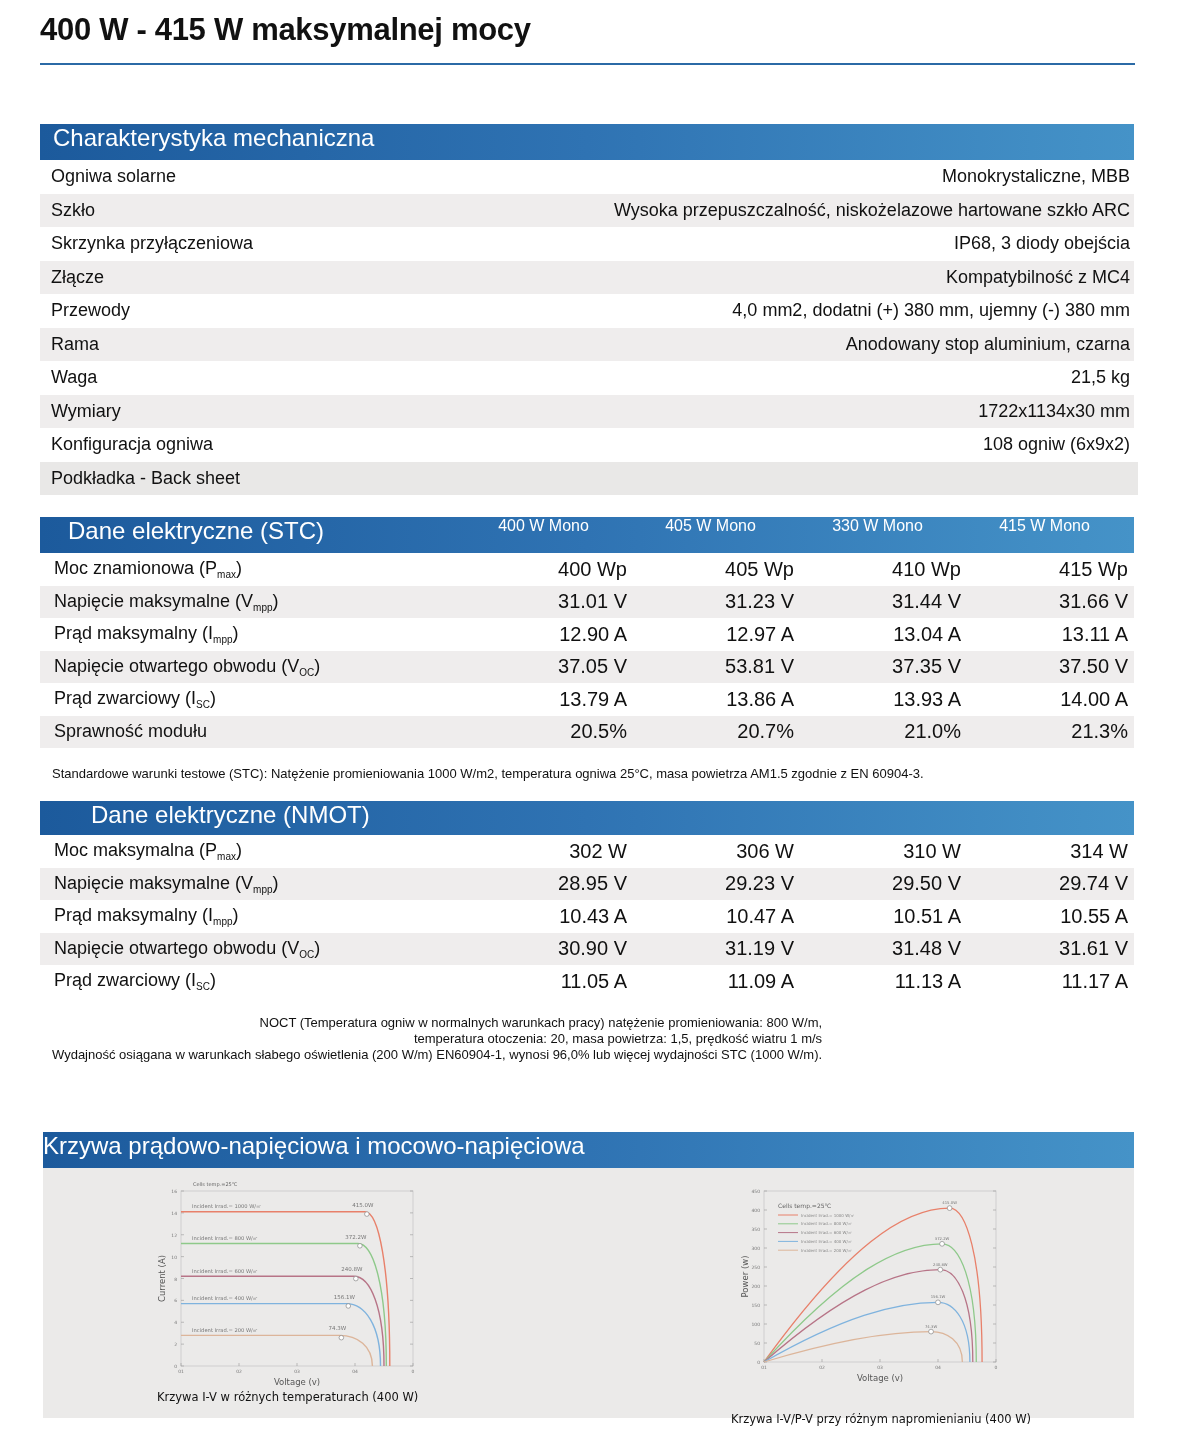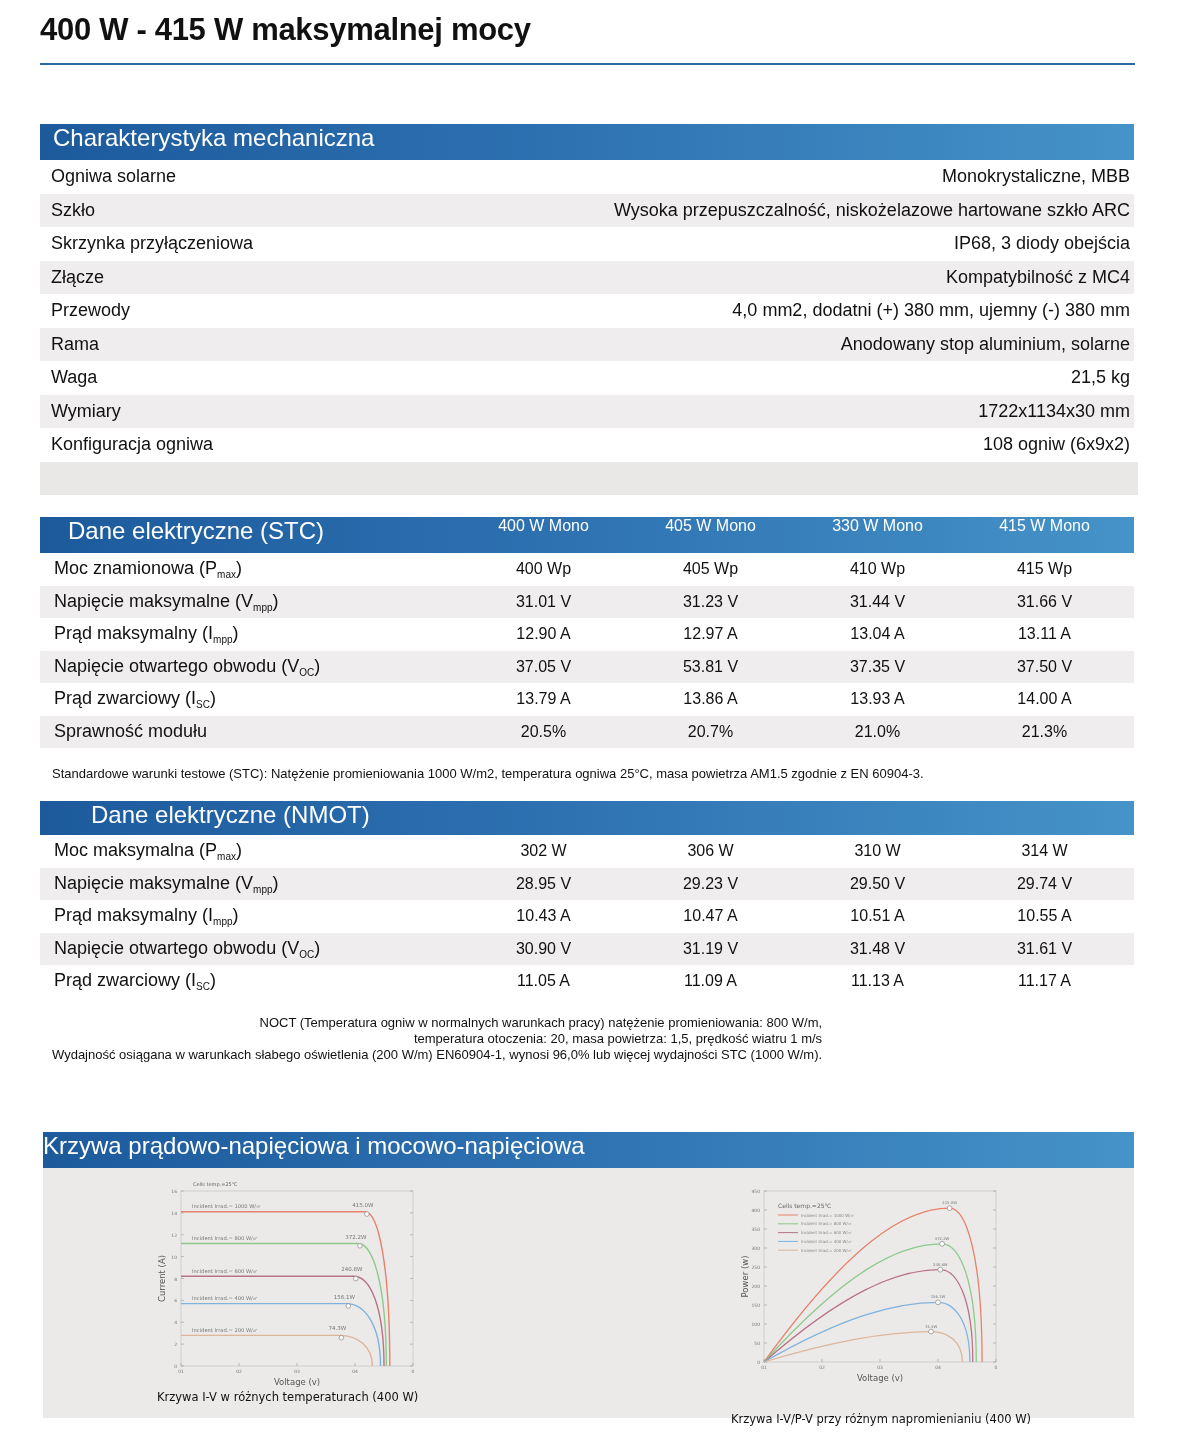--- a/index.html
+++ b/index.html
@@ -11,21 +11,21 @@
   .sec-header .sec-title { font-size: 24px; padding-left: 13px; flex: 0 0 auto; }
   .row { display: flex; align-items: center; font-size: 18px; }
   .row.shade { background: #efeded; }
   .mech .row { height: 33.5px; }
   .mech .row .lbl { padding-left: 11px; flex: 1; }
   .mech .row .val { padding-right: 4px; text-align: right; }
   .mech .row.bold-row { width: 1098px; background: #e9e8e7; }
   .mech .row.bold-row .val { font-family: "DejaVu Sans", sans-serif; font-weight: bold; font-size: 16px; padding-right: 14px; }
   .elec .row { height: 32.5px; }
   .elec .lbl { width: 420px; padding-left: 14px; box-sizing: border-box; }
-  .elec .cell { width: 167px; text-align: center; font-size: 16px; }
+  .elec .cell { width: 167px; text-align: right; font-size: 20px; }
   .elec .colhead { width: 167px; text-align: center; font-size: 16px; }
   sub { font-size: 10px; vertical-align: -4px; }
   .note { position: absolute; left: 52px; font-size: 13px; color: #111; line-height: 16px; text-align: right; }
   .curves-bg { position: absolute; left: 43px; top: 1168px; width: 1091px; height: 250px; background: #ebeae9; }
   .chart-box { position: absolute; }
   .caption { position: absolute; font-size: 11.5px; color: #111; font-family: "DejaVu Sans", sans-serif; }
   svg text { font-family: "DejaVu Sans", sans-serif; }
 </style>
 </head>
 <body>
@@ -53,35 +53,36 @@
       <div class="row shade">
         <span class="lbl">Złącze</span>
         <span class="val">Kompatybilność z MC4</span>
       </div>
       <div class="row">
         <span class="lbl">Przewody</span>
         <span class="val">4,0 mm2, dodatni (+) 380 mm, ujemny (-) 380 mm</span>
       </div>
       <div class="row shade">
         <span class="lbl">Rama</span>
-        <span class="val">Anodowany stop aluminium, solarne</span>
+        <span class="val">Anodowany stop aluminium, czarna</span>
       </div>
       <div class="row">
         <span class="lbl">Waga</span>
         <span class="val">21,5 kg</span>
       </div>
       <div class="row shade">
         <span class="lbl">Wymiary</span>
         <span class="val">1722x1134x30 mm</span>
       </div>
       <div class="row">
         <span class="lbl">Konfiguracja ogniwa</span>
         <span class="val">108 ogniw (6x9x2)</span>
       </div>
       <div class="row shade bold-row">
+        <span class="lbl">Podkładka - Back sheet</span>
       </div>
     </div>
 </div>
 
 <div class="section elec" style="top:517px;">
   <div class="sec-header">
     <span class="sec-title" style="width:420px; box-sizing:border-box; padding-left:28px;">Dane elektryczne (STC)</span>
     <span class="colhead">400 W Mono</span>
     <span class="colhead">405 W Mono</span>
     <span class="colhead">330 W Mono</span>

